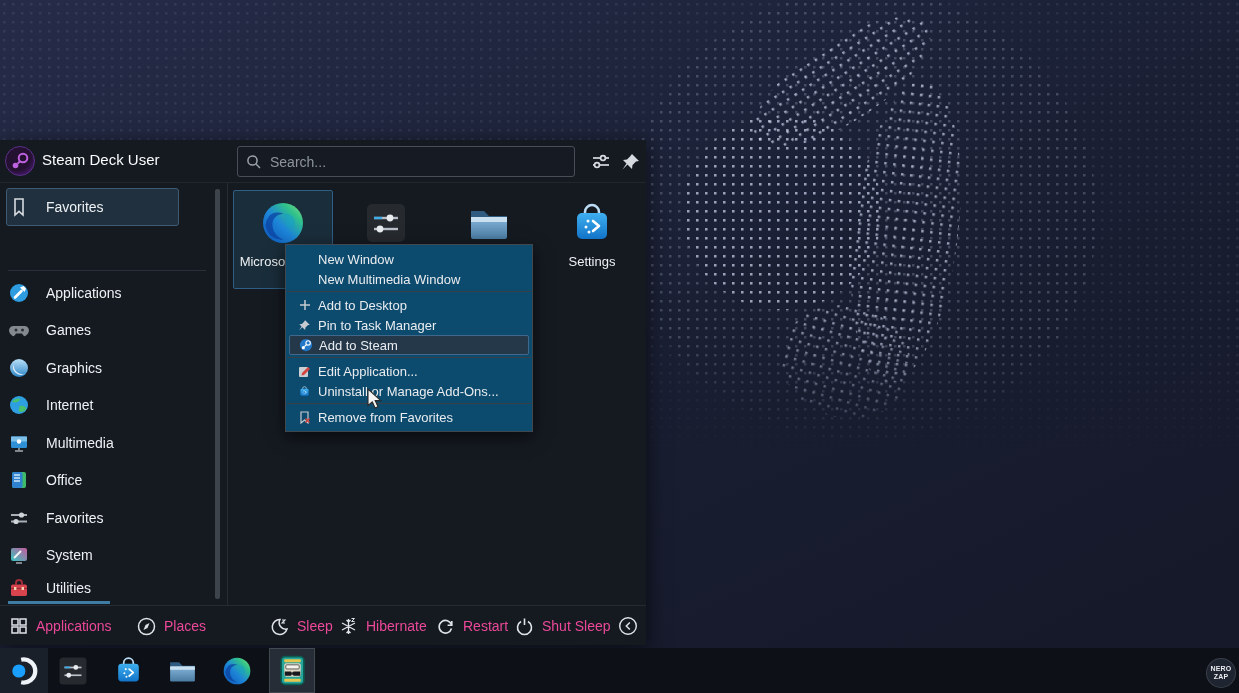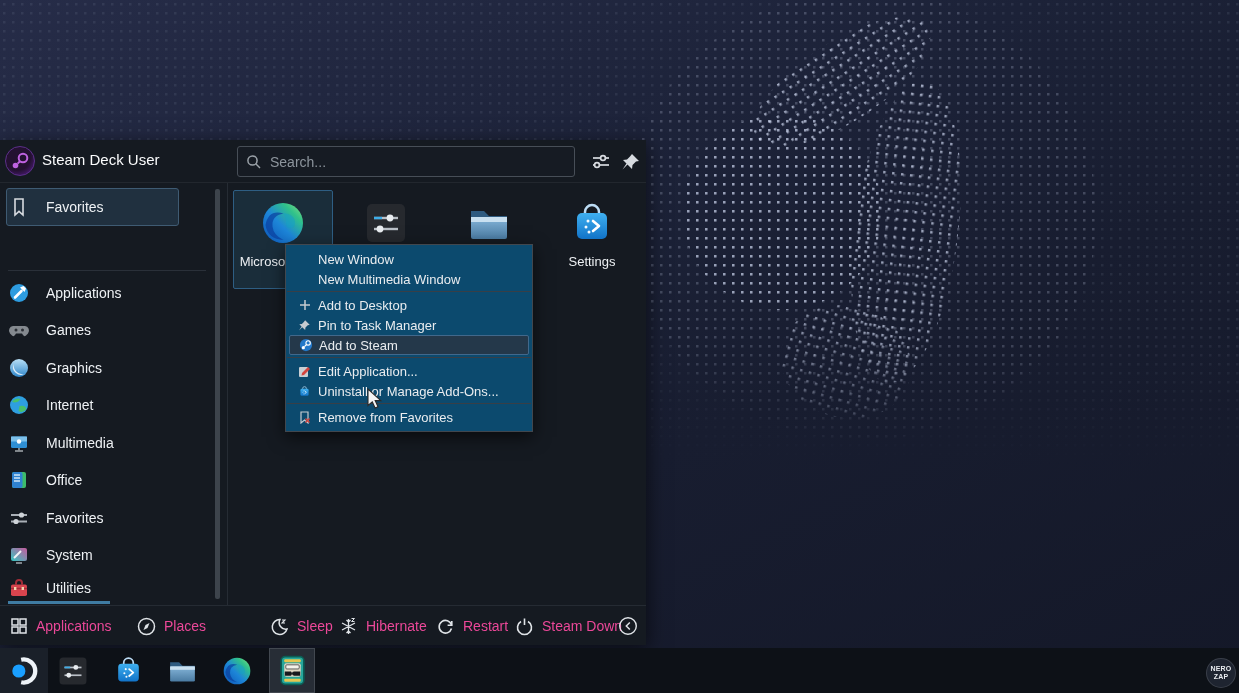--- a/index.html
+++ b/index.html
@@ -375,21 +375,21 @@
           <path d="M15.5,8 a6.3,6.3 0 1 0 0,3.5" stroke="#dfe3e7" stroke-width="1.6" fill="none"></path>
           <path d="M15.8,4 v4.2 h-4.2" stroke="#dfe3e7" stroke-width="1.6" fill="none"></path>
         </svg>
         <span class="lbl">Restart</span>
       </div>
       <div class="fitem" style="left:515px">
         <svg width="19" height="19" viewBox="0 0 19 19">
           <path d="M6,4.5 a7,7 0 1 0 7,0" stroke="#dfe3e7" stroke-width="1.6" fill="none"></path>
           <line x1="9.5" y1="1.5" x2="9.5" y2="8" stroke="#dfe3e7" stroke-width="1.6"></line>
         </svg>
-        <span class="lbl">Steam Down</span>
+        <span class="lbl">Shut Sleep</span>
       </div>
       <div class="fitem" style="right:8px">
         <svg width="20" height="20" viewBox="0 0 20 20">
           <circle cx="10" cy="10" r="8.3" stroke="#dfe3e7" stroke-width="1.4" fill="none"></circle>
           <path d="M11.8,6.5 l-3.5,3.5 l3.5,3.5" stroke="#dfe3e7" stroke-width="1.5" fill="none"></path>
         </svg>
       </div>
     </div>
   </div>
 

